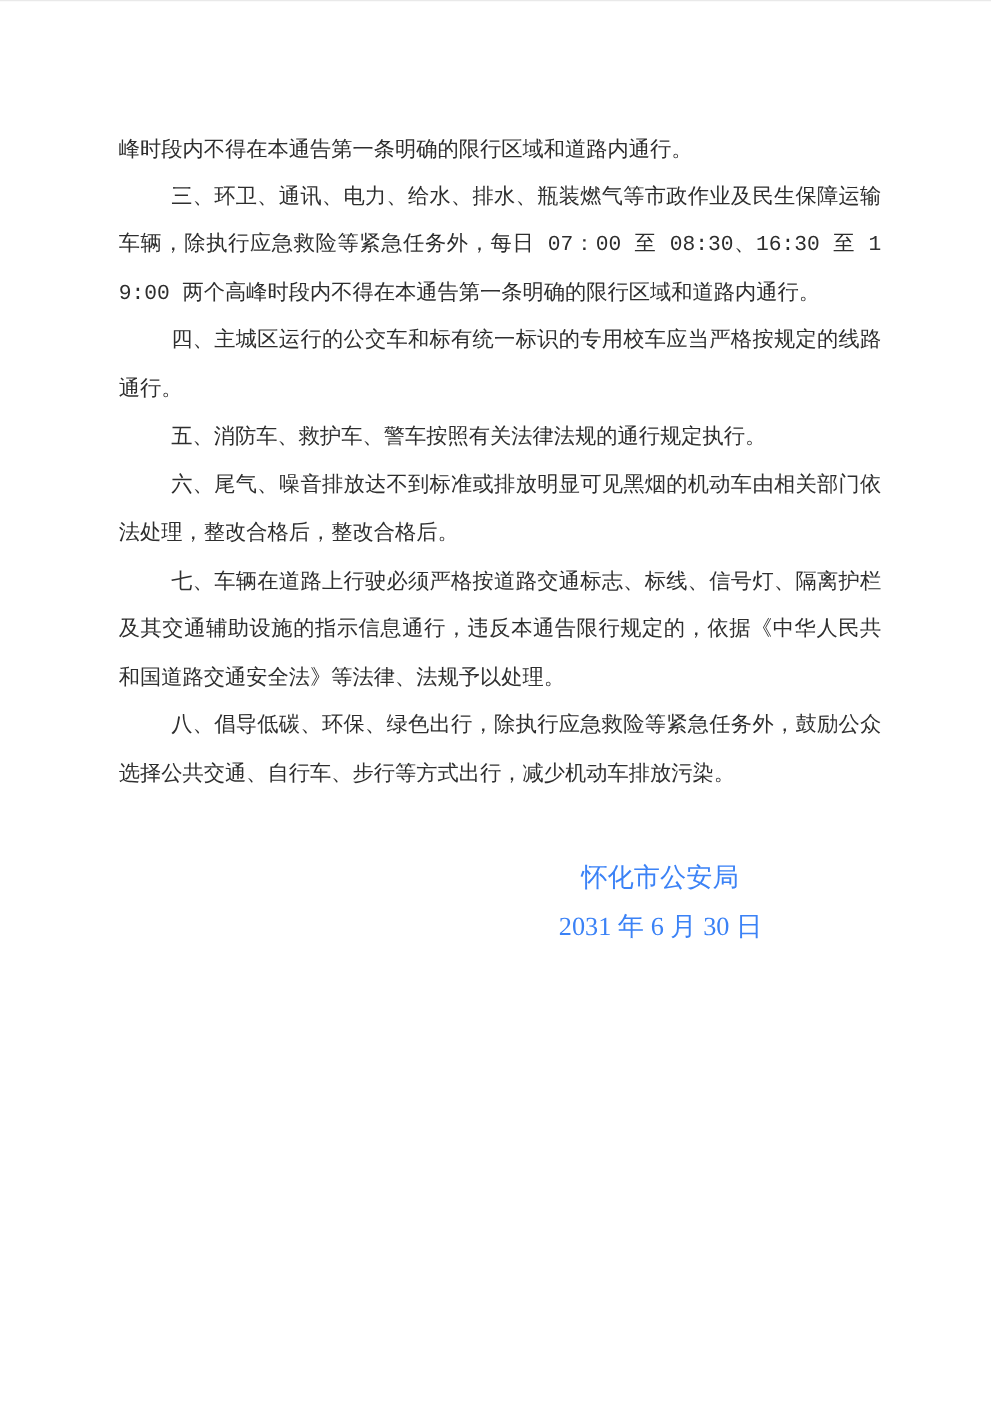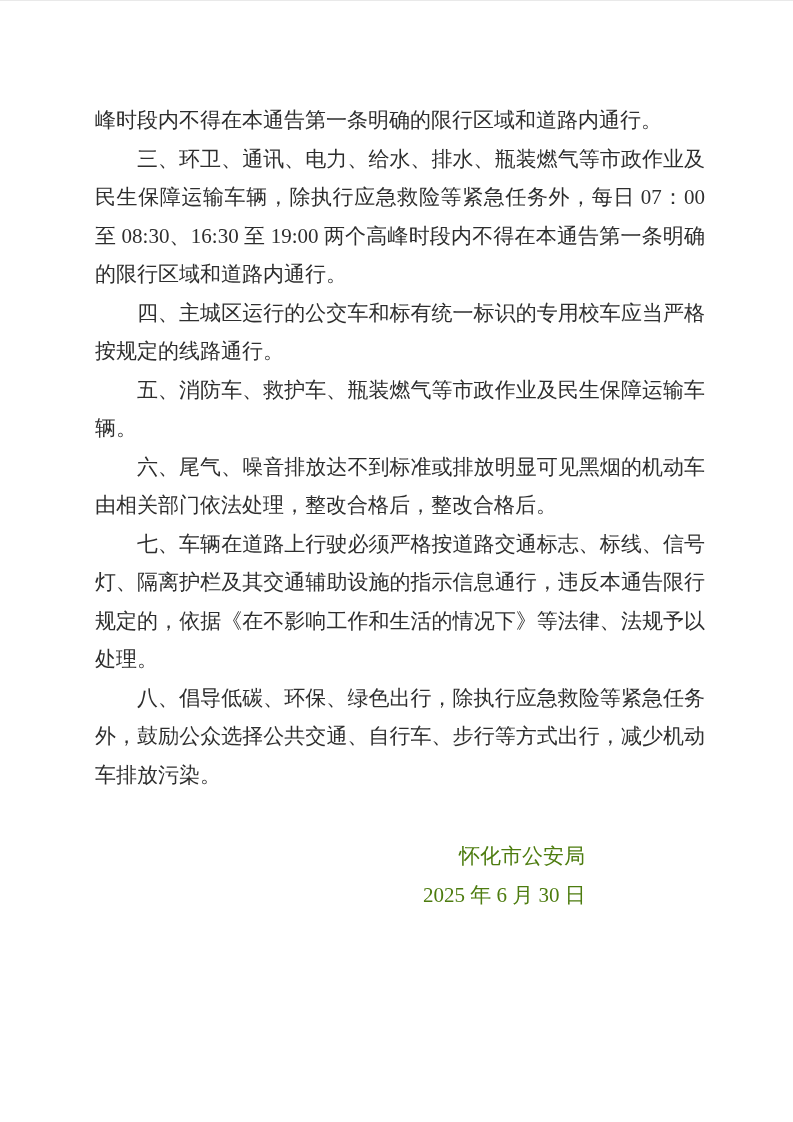--- a/index.html
+++ b/index.html
@@ -18,52 +18,53 @@
     width: 793px;
     height: 1122px;
     background: #ffffff;
     border-top: 1px solid #e9e9e9;
     padding: 100px 88px 0 95px;
     color: #2e2e2e;
   }
   .doc-text p {
     margin: 0;
     padding: 0;
-    font-size: 21px;
+    font-size: 17px;
     line-height: 38.5px;
     text-align: justify;
     letter-spacing: 0px;
     word-break: break-all;
   }
   .doc-text p.ind {
     text-indent: 42px;
+    font-family: Liberation Mono, monospace;
   }
   .signature {
     width: 162px;
-    margin: 43px 120px 0 auto;
-    text-align: right;
+    margin: 43px 96px 0 auto;
+    text-align: center;
     font-size: 21px;
     line-height: 38.5px;
-    color: #4d7c0f;
+    color: #3b82f6;
     white-space: nowrap;
   }
 </style>
 </head>
 <body>
 
 <div class="page">
 
   <div class="doc-text">
     <p>峰时段内不得在本通告第一条明确的限行区域和道路内通行。</p>
     <p class="ind">三、环卫、通讯、电力、给水、排水、瓶装燃气等市政作业及民生保障运输车辆，除执行应急救险等紧急任务外，每日 07：00 至 08:30、16:30 至 19:00 两个高峰时段内不得在本通告第一条明确的限行区域和道路内通行。</p>
     <p class="ind">四、主城区运行的公交车和标有统一标识的专用校车应当严格按规定的线路通行。</p>
-    <p class="ind">五、消防车、救护车、瓶装燃气等市政作业及民生保障运输车辆。</p>
+    <p class="ind">五、消防车、救护车、警车按照有关法律法规的通行规定执行。</p>
     <p class="ind">六、尾气、噪音排放达不到标准或排放明显可见黑烟的机动车由相关部门依法处理，整改合格后，整改合格后。</p>
-    <p class="ind">七、车辆在道路上行驶必须严格按道路交通标志、标线、信号灯、隔离护栏及其交通辅助设施的指示信息通行，违反本通告限行规定的，依据《在不影响工作和生活的情况下》等法律、法规予以处理。</p>
+    <p class="ind">七、车辆在道路上行驶必须严格按道路交通标志、标线、信号灯、隔离护栏及其交通辅助设施的指示信息通行，违反本通告限行规定的，依据《中华人民共和国道路交通安全法》等法律、法规予以处理。</p>
     <p class="ind">八、倡导低碳、环保、绿色出行，除执行应急救险等紧急任务外，鼓励公众选择公共交通、自行车、步行等方式出行，减少机动车排放污染。</p>
   </div>
 
   <div class="signature">
     <div>怀化市公安局</div>
-    <div>2025 年 6 月 30 日</div>
+    <div>2031 年 6 月 30 日</div>
   </div>
 
 </div>
 
 </body></html>

